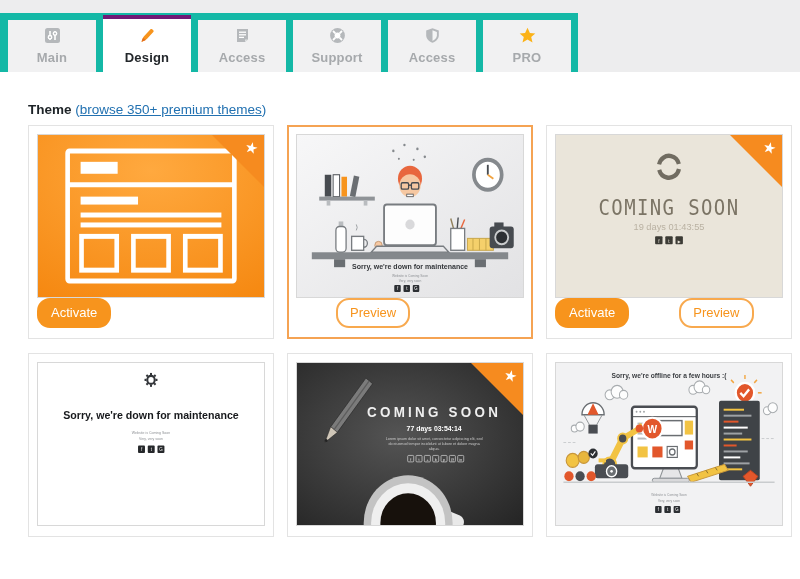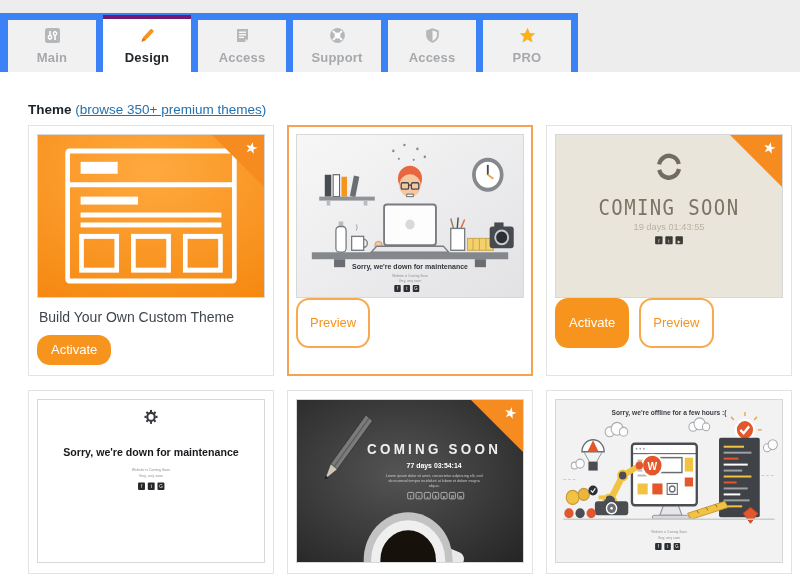--- a/index.html
+++ b/index.html
@@ -3,21 +3,21 @@
 <meta charset="utf-8">
 <style>
   * { box-sizing: border-box; margin: 0; padding: 0; }
   html,body { width:800px; height:579px; }
   body {
     font-family: "Liberation Sans", sans-serif;
     background:#fff; color:#3c434a;
     overflow:hidden; position:relative;
   }
   
-  .header { position:relative; height:72px; background:#3b82f6;text-align:center; }
+  .header { position:relative; height:72px; background:#14b8a6;text-align:center; }
   .topstrip { position:absolute; top:0; left:0; right:0; height:13px; background:#ededee; }
   .tabs { position:absolute; inset:0; display:flex; align-items:flex-end; padding-left:8px; }
   .tab {
     width:88px; height:52px; margin-right:7px; background:#f1f1f2;
     display:flex; flex-direction:column; align-items:center; justify-content:center;
     gap:6px; cursor:pointer; position:relative; z-index:1;
   }
   .tab .tab-label { font-size:13px; font-weight:bold; color:#a6a9ac; letter-spacing:.2px; }
   .tab.active { height:57px; background:#fff; border-top:4px solid #701a75; }
   .tab.active .tab-label { color:#23272b; }
@@ -46,21 +46,21 @@
     transform:rotate(14deg); line-height:1;
   }
   .card-title { font-size:14px; color:#40464d; margin:11px 2px 10px; white-space:nowrap; overflow:hidden; }
   .btn-row { display:flex; gap:10px; }
   .btn {
     display:inline-block; font-size:13px; border-radius:13px; cursor:pointer;
     padding:7px 14px; line-height:1.2; background:#fff; border:0;
     font-family:"Liberation Sans",sans-serif;
   }
   .btn-solid { background:#f7941d; color:#fff; }
-  .btn-outline { color:#f7941d; border:2px solid #f8a94e; padding:15px 12px; background:#fff; }
+  .btn-outline { color:#f7941d; border:2px solid #f8a94e; padding:5px 12px; background:#fff;margin-left:40px; }
 </style>
 </head>
 <body>
 
 <div class="header">
   <div class="topstrip"></div>
   <div class="tabs">
 
     <div class="tab">
       <svg class="tab-icon" viewBox="0 0 17 17">
@@ -152,21 +152,20 @@
             <rect x="159" y="102" width="38" height="34"></rect>
           </g>
           <rect x="46" y="27" width="40" height="12" fill="#fff"></rect>
           <rect x="46" y="62" width="62" height="8" fill="#fff"></rect>
           <rect x="46" y="78" width="152" height="5" fill="#fff"></rect>
           <rect x="46" y="88" width="152" height="5" fill="#fff"></rect>
         </svg>
         <div class="pro-ribbon"></div>
         <div class="pro-ribbon-star">★</div>
       </div>
-      <div class="card-title">Build Your Own Custom Theme</div>
       <div class="btn-row">
         <button class="btn btn-solid">Activate</button>
       </div>
     </div>
 
     <div class="card selected">
       <div class="preview">
         <svg class="thumb" viewBox="0 0 244 163" preserveAspectRatio="none">
           <defs>
             <linearGradient id="gMd" x1="0" y1="0" x2="1" y2="1">

